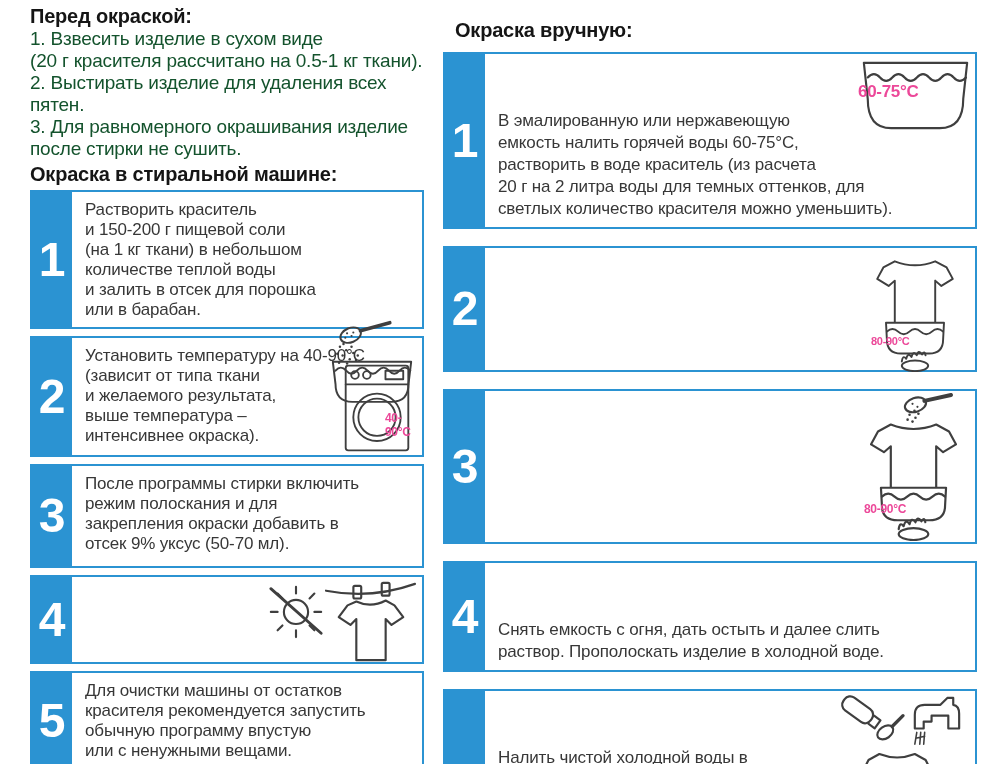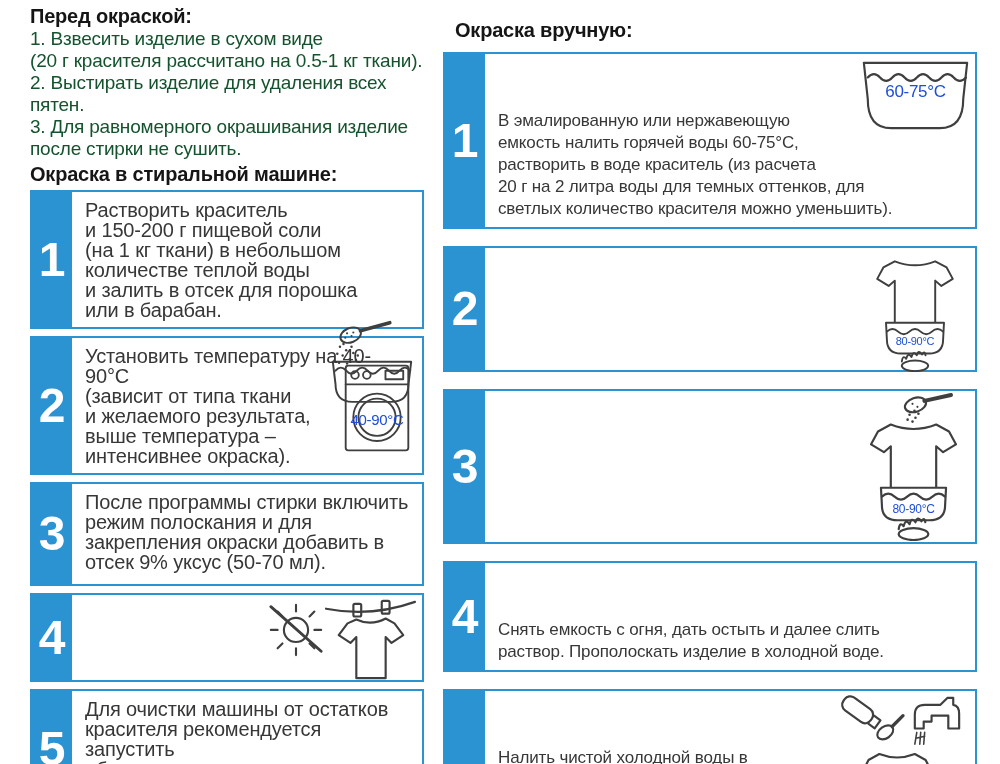--- a/index.html
+++ b/index.html
@@ -22,39 +22,39 @@
   .step{display:flex; border:2px solid var(--accent); background:#fff; align-items:stretch;}
   .col-left  .step{margin-bottom:7px;}
   .col-right .step{margin-bottom:17px;}
   .badge{
     flex:none; width:40px; background:var(--accent); color:#fff;
     display:flex; align-items:center; justify-content:center;
     font-size:48px; font-weight:700; line-height:1;
   }
   .body{position:relative; flex:1; padding:8px 8px 7px 13px;}
   .txt{margin:0; white-space:pre-line; color:var(--ink); letter-spacing:-0.15px;}
-  .col-left  .txt{font-size:20px; line-height:20px;}
+  .col-left  .txt{font-size:17px; line-height:20px;}
   .col-right .txt{font-size:17px; line-height:22px;margin-top:48px;}
 
   
   .l1{min-height:127px;} .l2{min-height:121px;} .l3{min-height:104px;}
   .l4{min-height:89px;}  .l5{min-height:90px;}
   .r1{min-height:137px;} .r2{min-height:126px;} .r3{min-height:155px;}
   .r4{min-height:60px;}  .r5{min-height:152px;}
 
   .icon{position:absolute;}
   .icon svg{display:block;}
   svg .ln{fill:none; stroke:#3f3f3f; stroke-width:2.2; stroke-linecap:round; stroke-linejoin:round;}
   svg .lnw{fill:#fff; stroke:#3f3f3f; stroke-width:2.2; stroke-linecap:round; stroke-linejoin:round;}
   svg .dot{fill:#3f3f3f; stroke:none;}
-  .tlabel{position:absolute; left:0; right:0; text-align:center; font-weight:400; color:#1d4ed8; letter-spacing:-0.3px;}
+  .tlabel{position:absolute; left:0; right:0; font-weight:700; color:#ec4899; letter-spacing:-0.3px;}
 
   .ic-bowlspoon{right:0; top:8; width:100px; height:89px;}
   .ic-machine{right:12px; top:26px; width:66px; height:88px;}
-  .ic-machine .tlabel{top:47px; font-size:15px;}
+  .ic-machine .tlabel{top:47px; font-size:12px;padding-left:41px;}
   .ic-sun{right:96px; top:3px; width:60px; height:60px;}
   .ic-line{right:4px; top:1px; width:95px; height:88px;}
   .ic-basin{right:2px; top:4px; width:115px; height:76px;}
   .ic-basin .tlabel{top:24px; font-size:17px;}
   .ic-pot2{right:16px; top:1px; width:88px; height:123px;}
   .ic-pot2 .tlabel{top:86px; font-size:11px;}
   .ic-pot3{right:12px; top:2px; width:99px; height:148px;}
   .ic-pot3 .tlabel{top:109px; font-size:12px;}
   .ic-rinse{right:8px; top:2px; width:128px; height:134px;}
 </style>

